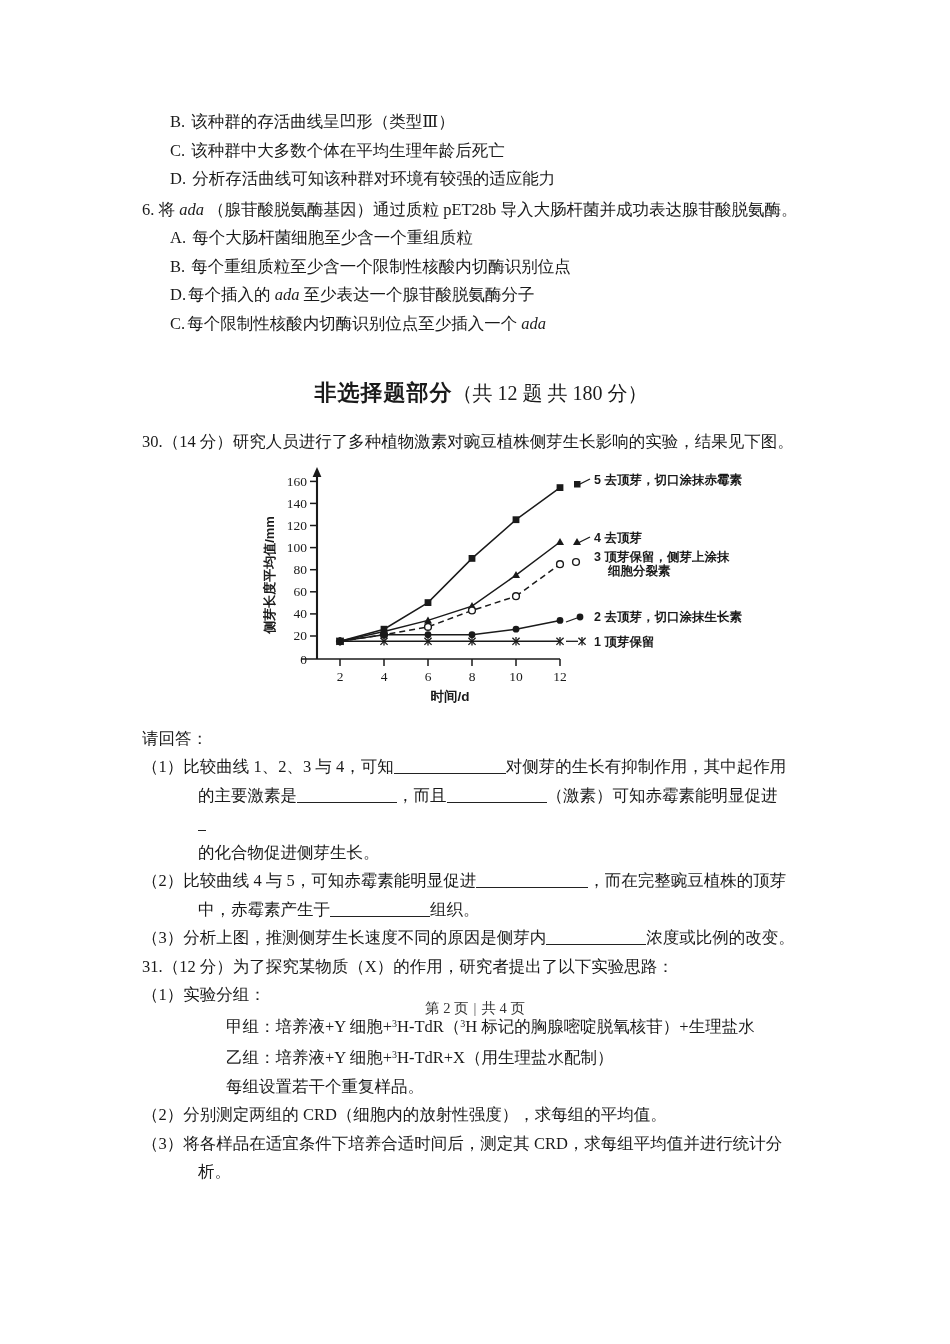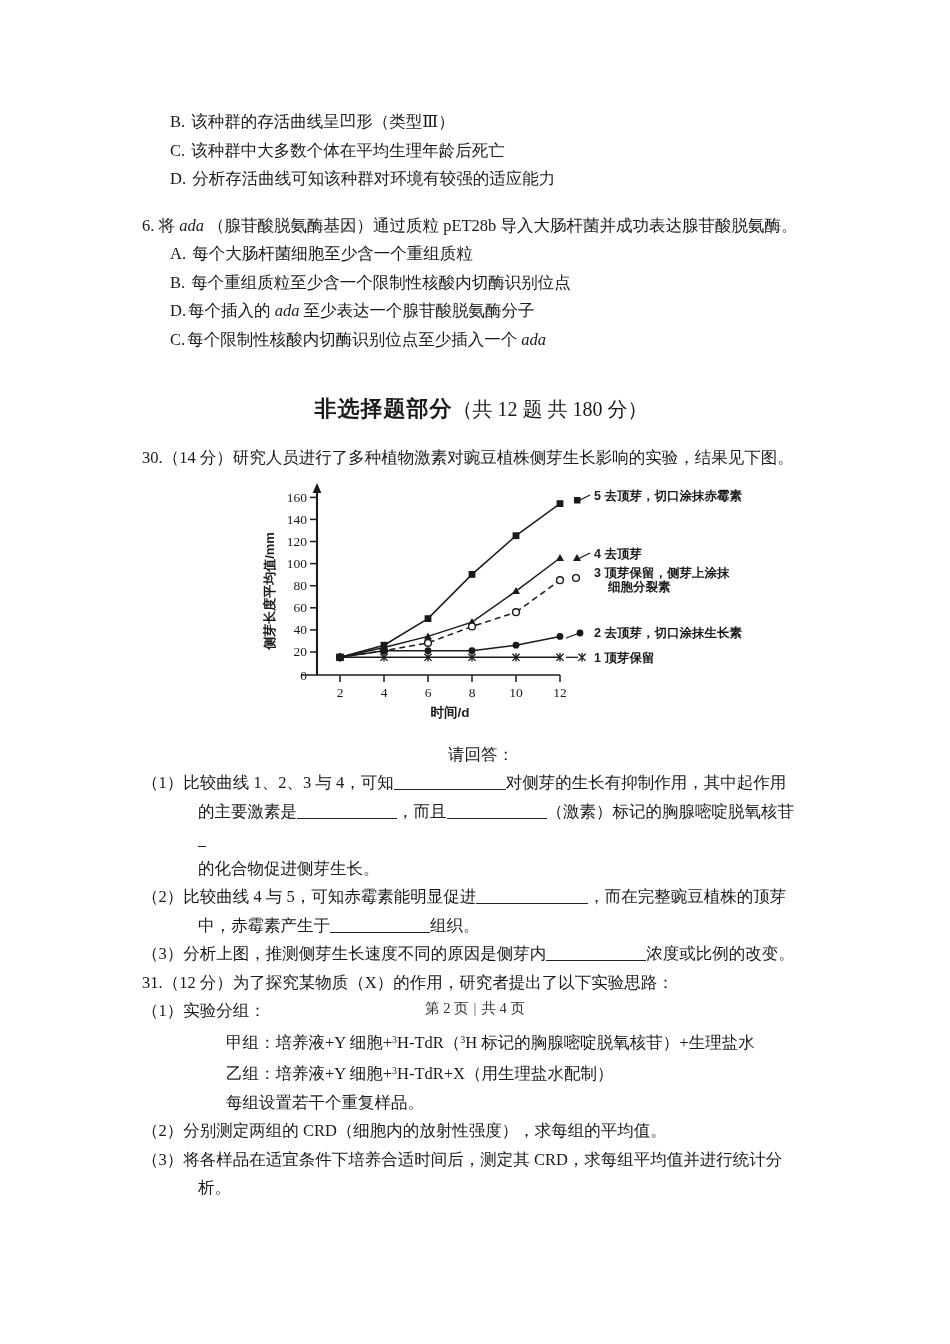--- a/index.html
+++ b/index.html
@@ -112,21 +112,21 @@
     <div class="opt">
       <span class="lbl">C.</span>
       <span>该种群中大多数个体在平均生理年龄后死亡</span>
     </div>
     <div class="opt">
       <span class="lbl">D.</span>
       <span>分析存活曲线可知该种群对环境有较强的适应能力</span>
     </div>
   </div>
 
-  <div style="margin-top:18px;">
+  <div style="margin-top:2px;">
     <div class="stem">
       <span>6.</span>
       <span>将</span>
       <span class="it">ada</span>
       <span>（腺苷酸脱氨酶基因）通过质粒 pET28b 导入大肠杆菌并成功表达腺苷酸脱氨酶。</span>
     </div>
     <div class="opt indent-1">
       <span class="lbl">A.</span>
       <span>每个大肠杆菌细胞至少含一个重组质粒</span>
     </div>
@@ -316,29 +316,29 @@
             <line x1="306" y1="174.3" x2="318" y2="174.3"></line>
             <line x1="318.4" y1="170.7" x2="325.6" y2="177.9"></line>
             <line x1="325.6" y1="170.7" x2="318.4" y2="177.9"></line>
             <line x1="322" y1="170" x2="322" y2="178.6"></line>
           </g>
           <text x="334" y="179" font-family="Liberation Sans, sans-serif" font-size="12.5" font-weight="bold" fill="#1a1a1a">1  顶芽保留</text>
         </svg>
       </div>
     </div>
 
-    <div class="stem" style="margin-top:18px;text-align:center;">
+    <div class="stem" style="margin-top:18px;">
       <span>请回答：</span>
     </div>
 
     <div class="stem">
       <span>（1）</span><span>比较曲线 1、2、3 与 4，可知</span><span class="blank b110"></span><span>对侧芽的生长有抑制作用，其中起作用</span>
     </div>
     <div class="stem indent-2">
-      <span>的主要激素是</span><span class="blank b100"></span><span>，而且</span><span class="blank b100"></span><span>（激素）标记的胸腺嘧啶脱氧核苷</span>
+      <span>的主要激素是</span><span class="blank b100"></span><span>，而且</span><span class="blank b100"></span><span>（激素）可知赤霉素能明显促进</span>
     </div>
     <div class="stem indent-2">
       <span class="blank b8"></span>
     </div>
     <div class="stem indent-2">
       <span>的化合物促进侧芽生长。</span>
     </div>
 
     <div class="stem">
       <span>（2）</span><span>比较曲线 4 与 5，可知赤霉素能明显促进</span><span class="blank b110"></span><span>，而在完整豌豆植株的顶芽</span>

